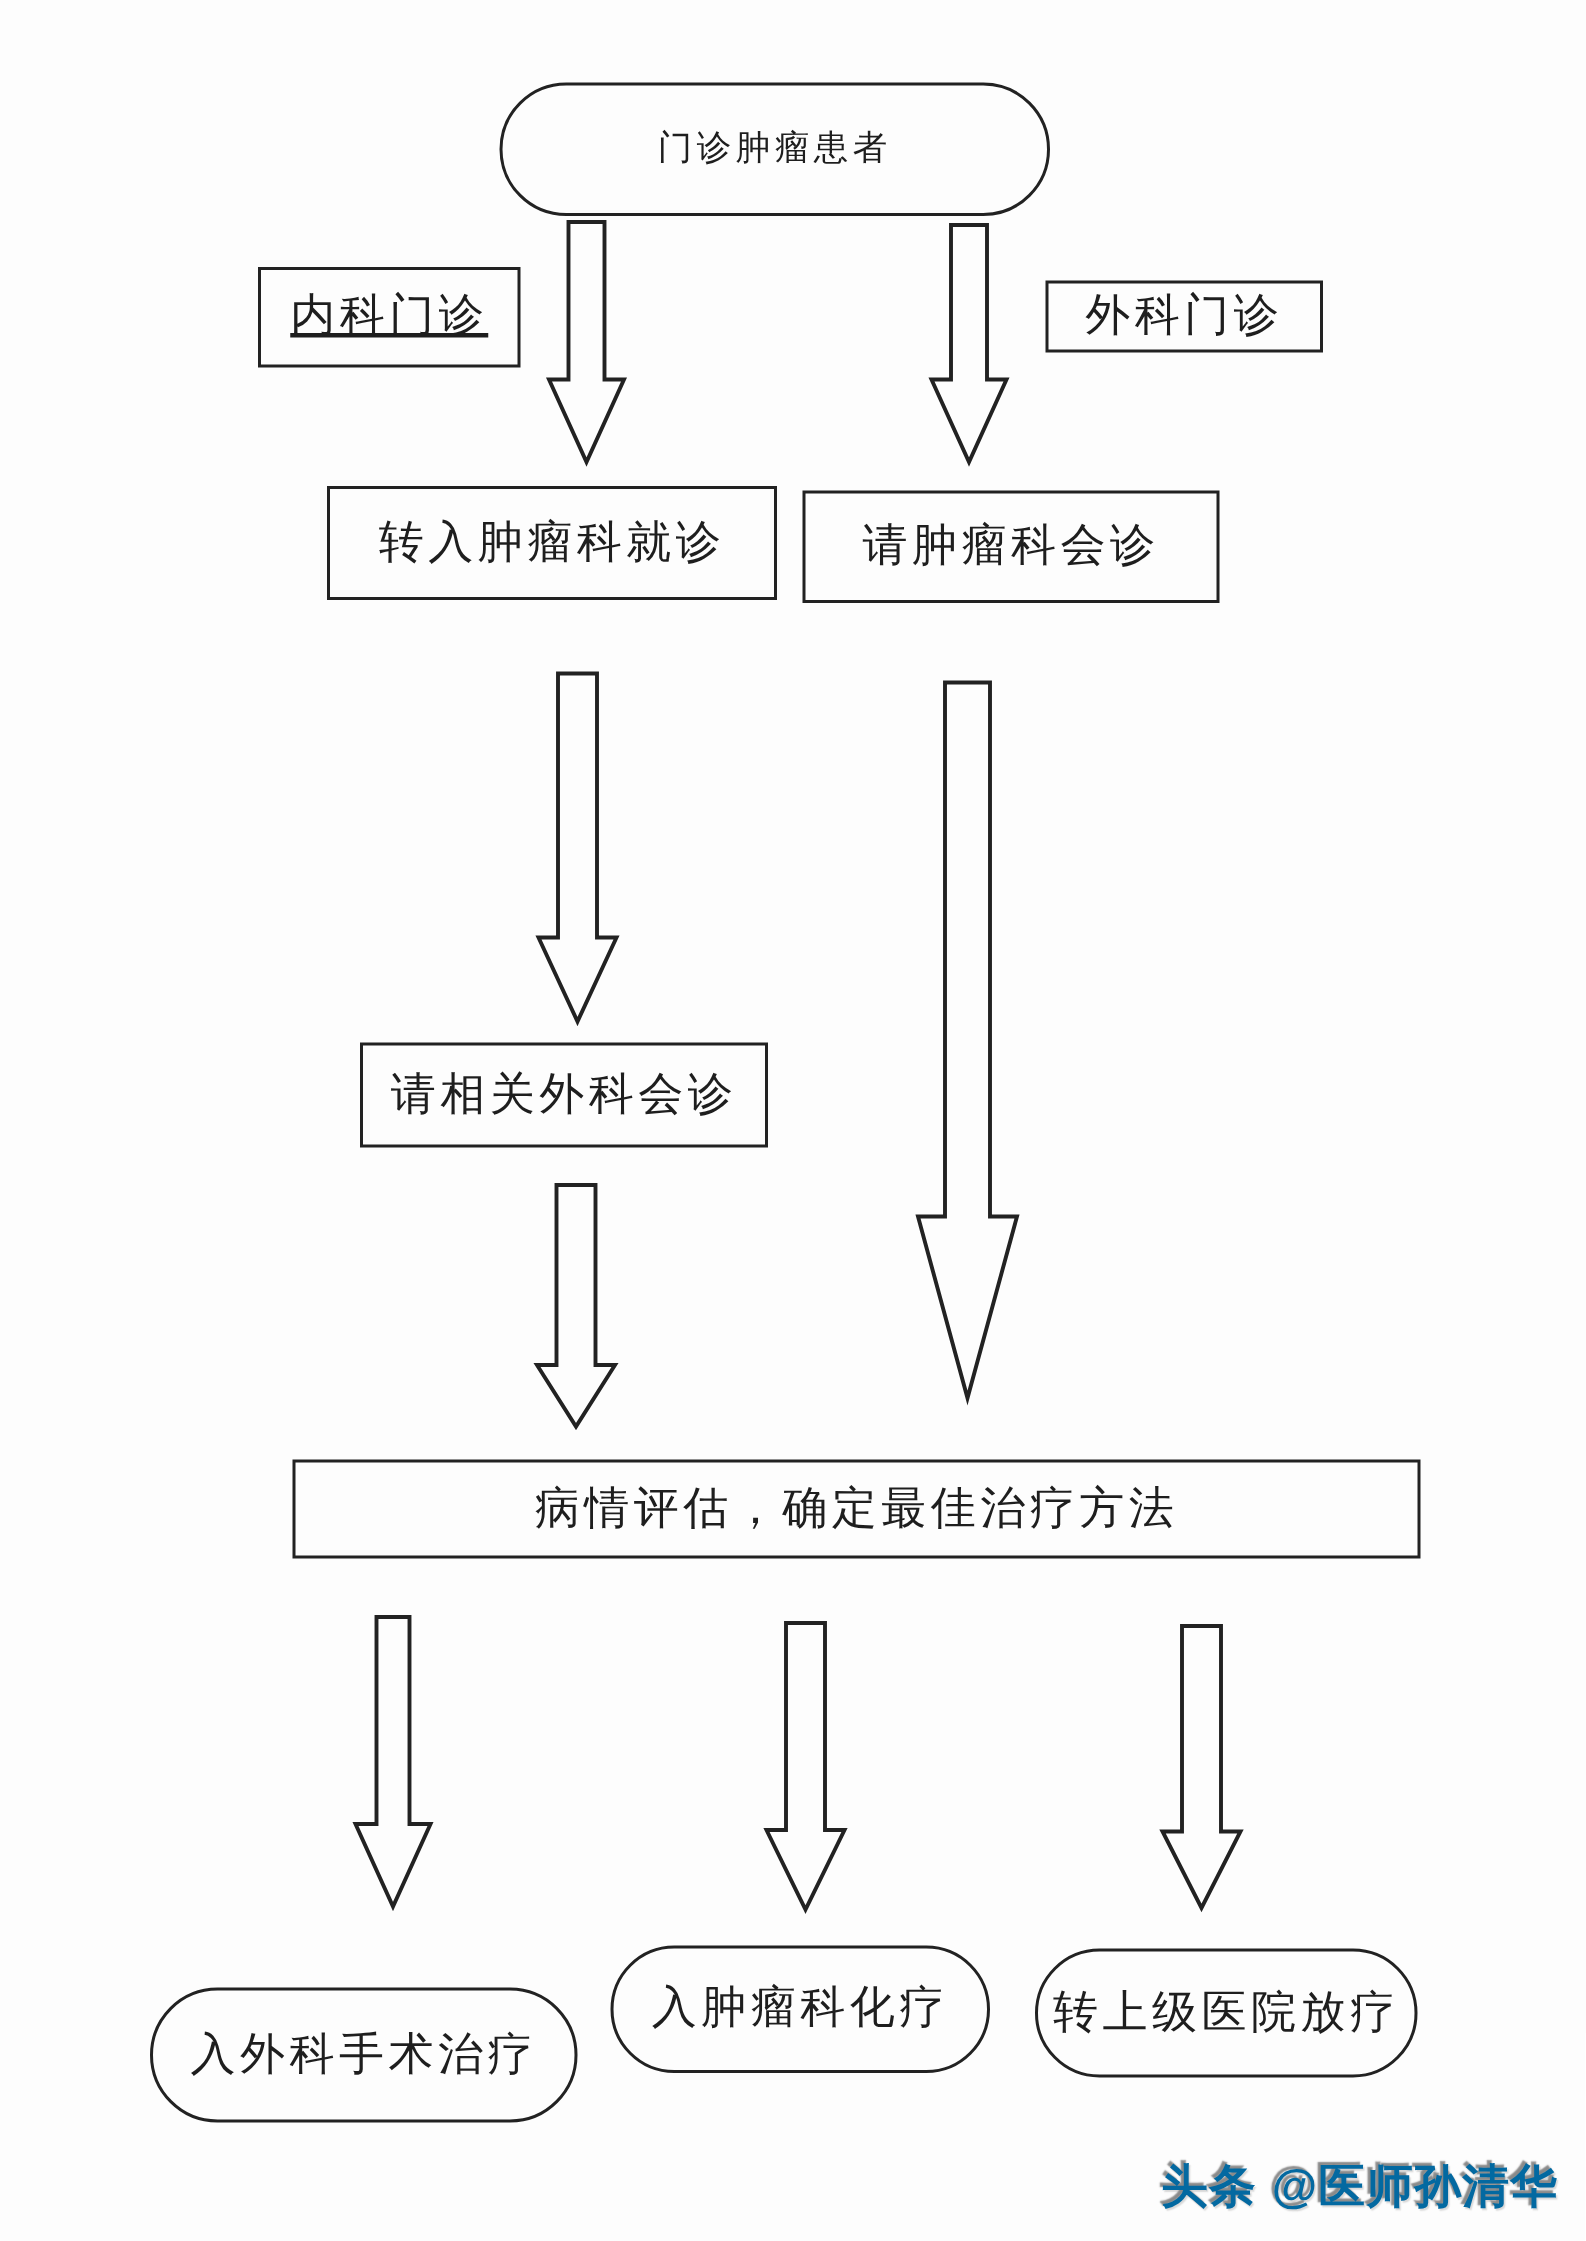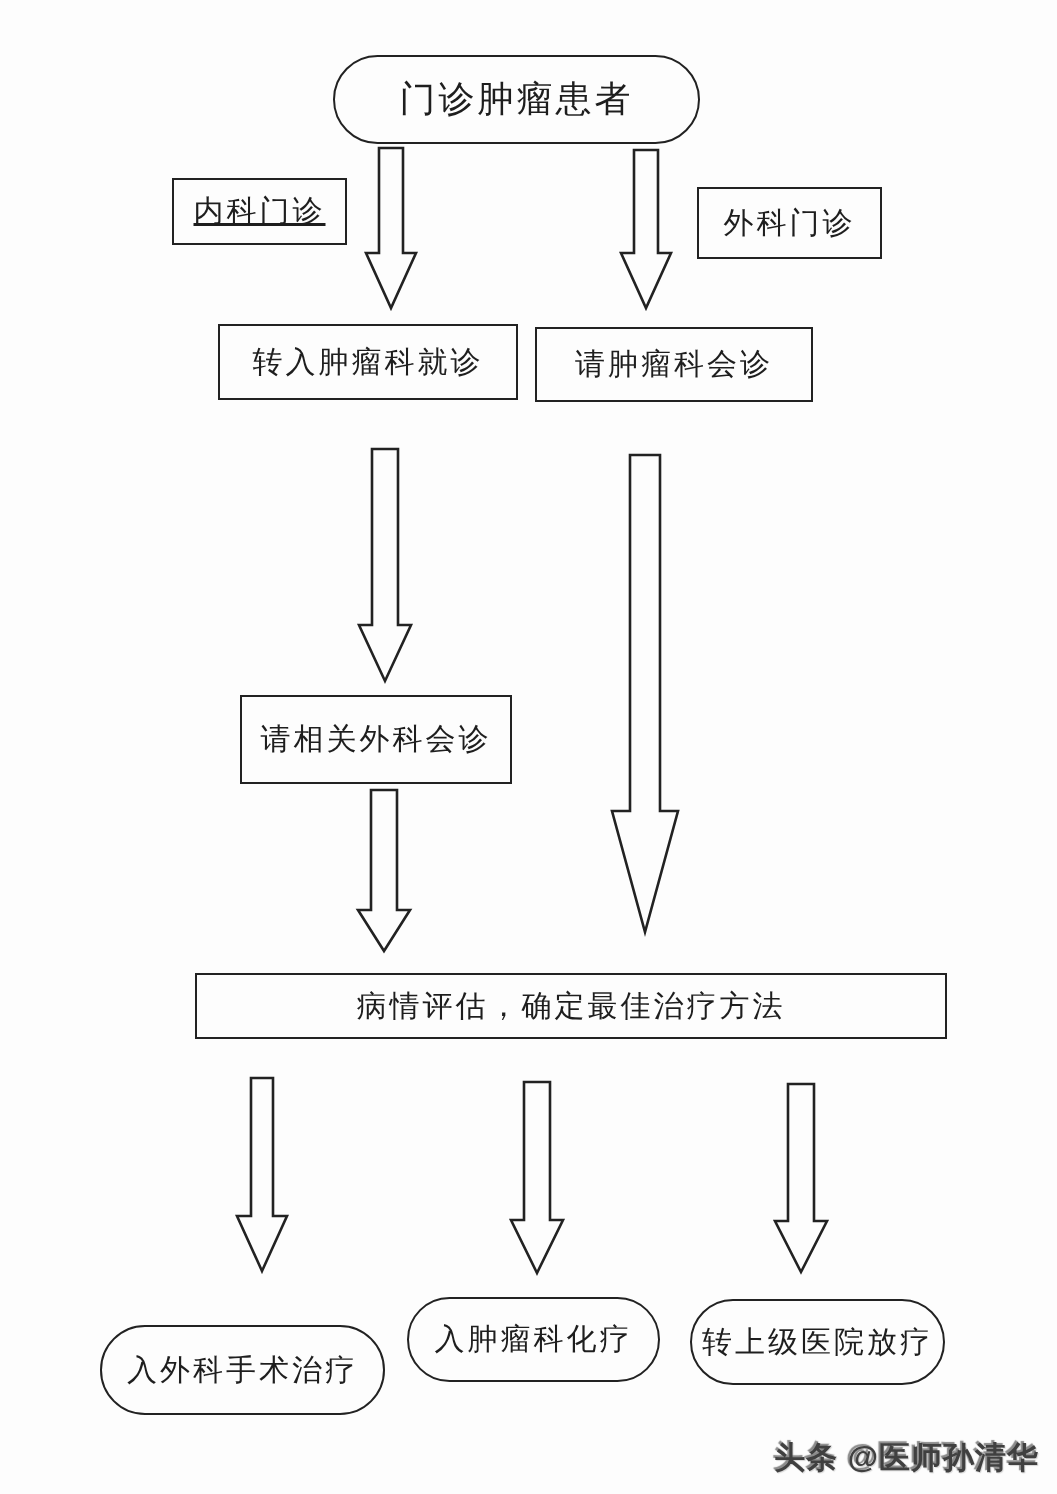--- a/index.html
+++ b/index.html
@@ -35,39 +35,39 @@
     justify-content: center;
     text-align: center;
     background: #fdfdfd;
     border: 2.6px solid #222222;
     font-size: 30px;
     letter-spacing: 3px;
     line-height: 1.15;
     box-sizing: border-box;
   }
   .node.oval { border-radius: 46px; }
-  .node.start    { left: 333px; top: 55px;  width: 367px; height: 89px; font-size: 36px; }
+  .node.start    { left: 333px; top: 55px;  width: 367px; height: 89px; font-size: 23px; }
   .node.lbl-int  { left: 172px; top: 178px; width: 175px; height: 67px; text-decoration: underline; }
-  .node.lbl-surg { left: 697px; top: 187px; width: 185px; height: 72px; }
+  .node.lbl-surg { left: 697px; top: 187px; width: 185px; height: 48px; }
   .node.transfer { left: 218px; top: 324px; width: 300px; height: 76px; }
   .node.onc-con  { left: 535px; top: 327px; width: 278px; height: 75px; }
-  .node.surg-con { left: 240px; top: 695px; width: 272px; height: 89px; text-align: center; }
+  .node.surg-con { left: 240px; top: 695px; width: 272px; height: 70px; text-align: center; }
   .node.eval     { left: 195px; top: 973px; width: 752px; height: 66px; }
   .node.out-surg { left: 100px; top: 1291px; width: 285px; height: 90px; margin-top: 34px; }
   .node.out-chem { left: 407px; top: 1297px; width: 253px; height: 85px; border-radius: 43px; }
   .node.out-rad  { left: 690px; top: 1299px; width: 255px; height: 86px; border-radius: 43px; }
   .watermark {
     position: absolute;
     right: 18px;
     top: 1437px;
     font-family: "Liberation Sans", "DejaVu Sans", sans-serif;
     font-size: 31px;
     font-weight: bold;
     letter-spacing: 1px;
-    color: #404040;
+    color: #0369a1;
     text-shadow: -2px -2px 1px #8a8a8a, 1px 1px 1px #d8d8d8;
     user-select: none;
   }
 </style>
 </head>
 <body>
 
 <div class="canvas">
 
   <svg class="arrow-layer" viewBox="0 0 1057 1494" aria-hidden="true">

